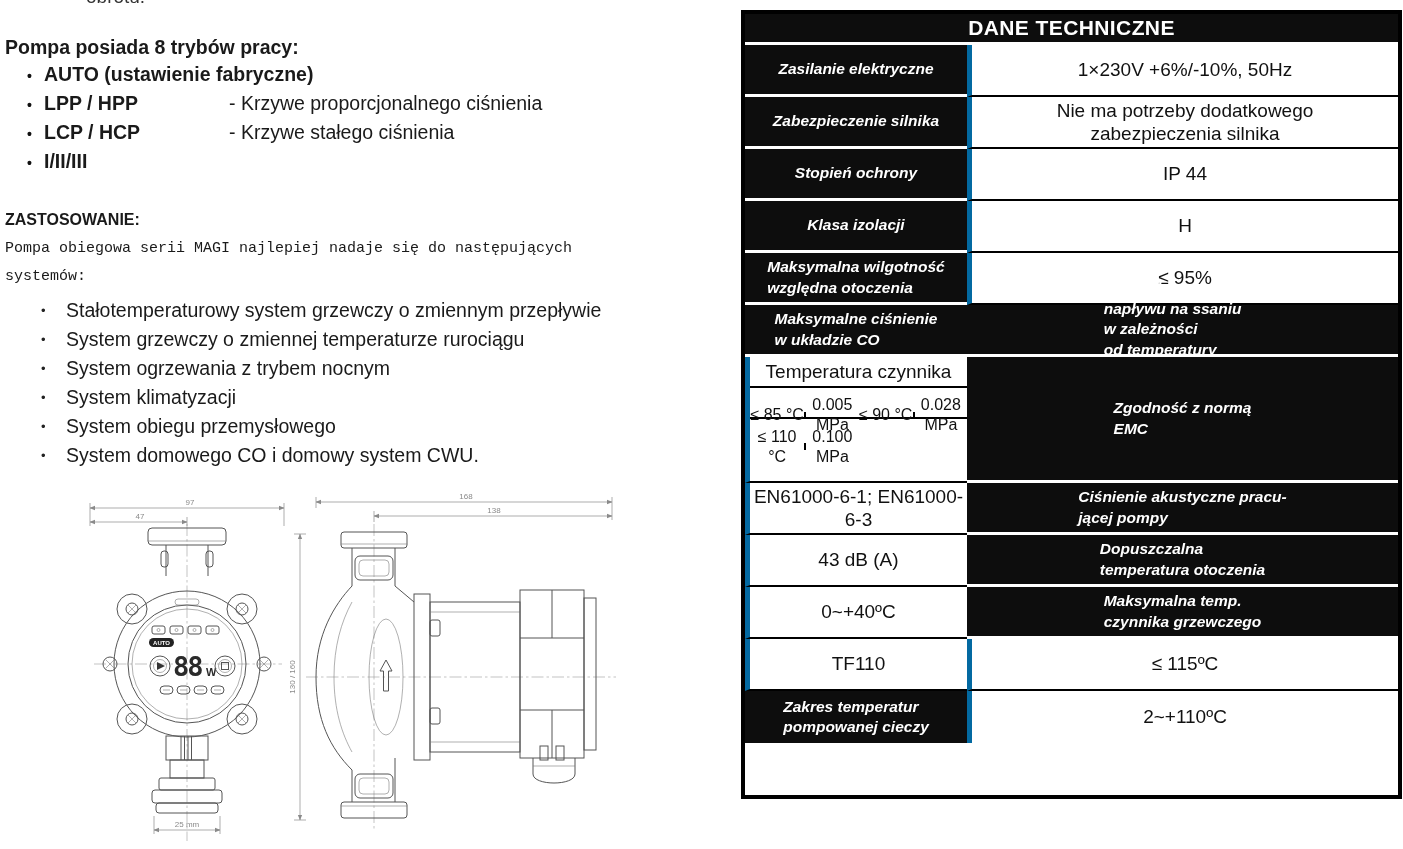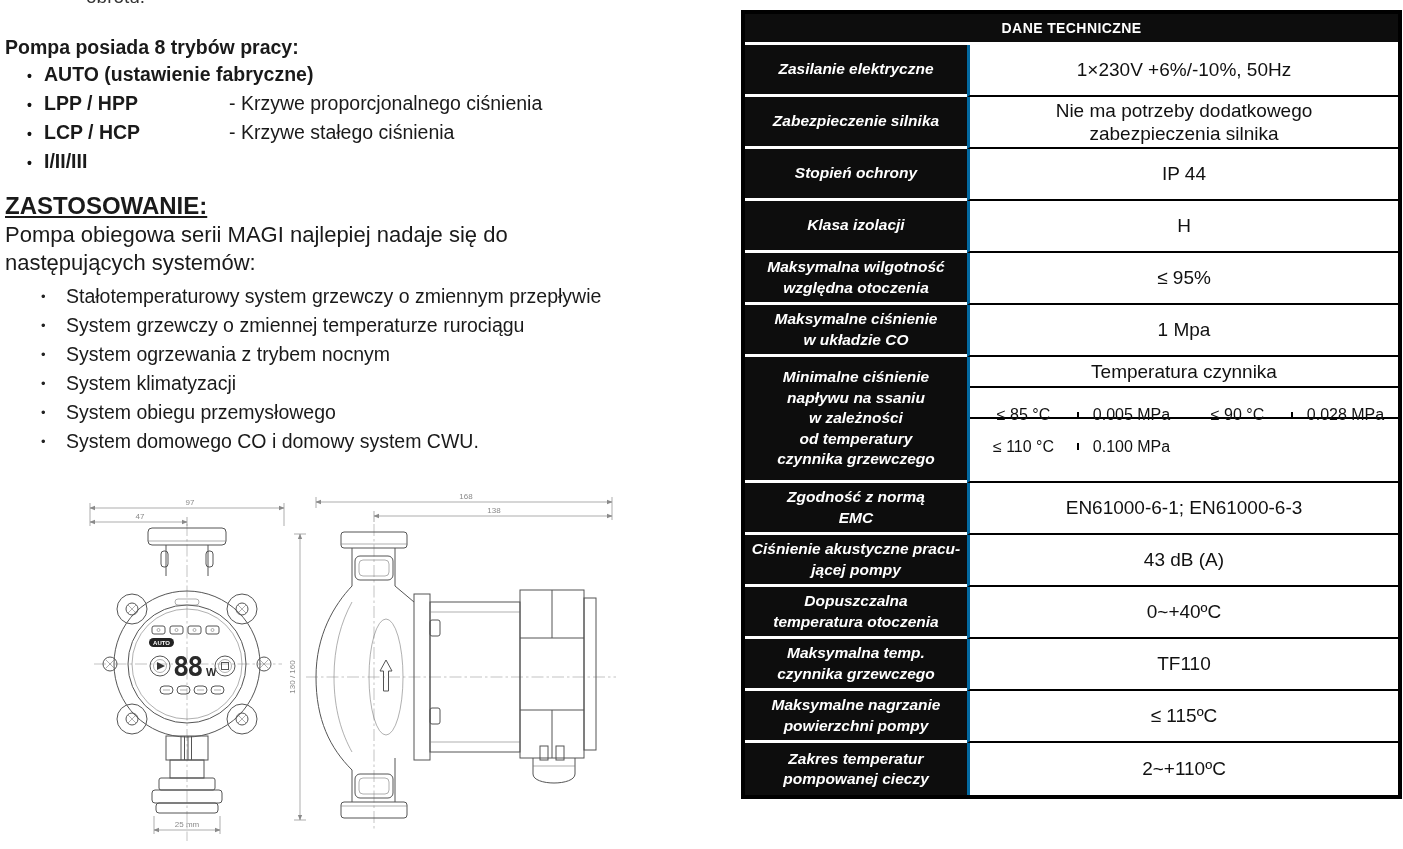--- a/index.html
+++ b/index.html
@@ -11,22 +11,22 @@
   
   .frag{position:absolute;left:86px;top:-14px;font-size:19px;color:#333;}
   .left-col{position:absolute;left:5px;top:34px;width:715px;}
   .modes-intro{font-size:19.5px;font-weight:bold;line-height:27px;}
   .mode-grid{display:grid;grid-template-columns:224px 1fr;font-size:19.5px;line-height:27px;}
   .mode-label{font-weight:bold;padding-left:22px;}
   .mode-label .blt{display:inline-block;width:17px;font-size:14px;color:#111;}
   .span2{grid-column:1 / -1;}
   .col2{grid-column:2;}
   .mode-desc .ind{padding-left:10px;}
-  .app-head{font-size:24px;font-weight:bold;margin-top:15px;line-height:27px;text-decoration:underline;}
-  .app-intro{font-size:22px;line-height:28px;width:648px;margin-top:2px;}
+  .app-head{font-size:16px;font-weight:bold;margin-top:29px;line-height:27px;}
+  .app-intro{font-size:15px;line-height:28px;width:648px;margin-top:2px;font-family:Liberation Mono, monospace;}
   .app-list{margin:5px 0 8px 0;padding:0 0 0 36px;}
   .app-list li{list-style:none;font-size:19.5px;line-height:29px;}
   .app-list .blt2{display:inline-block;width:25px;font-size:13px;color:#222;vertical-align:2px;}
   
   .draw{position:absolute;}
   .draw .dim{font-size:8px;fill:#8a8a8a;font-family:"Liberation Sans",sans-serif;}
   .draw .cl{stroke:#9a9a9a;stroke-width:0.6;stroke-dasharray:12 3 2.5 3;fill:none;}
   .draw .ln{stroke:#555;stroke-width:1;fill:none;}
   .draw .thin{stroke:#7a7a7a;stroke-width:0.6;fill:none;}
   .draw .dml{stroke:#8a8a8a;stroke-width:0.7;fill:none;}
@@ -35,34 +35,34 @@
   
   .tech{
     position:absolute;left:741px;top:10px;width:661px;
     border:4px solid #000;background:#fff;box-sizing:border-box;
     display:grid;grid-template-columns:222px 1fr;
     grid-template-rows:31px 52px 52px 52px 52px 52px 52px 126px 52px 52px 52px 52px 52px 52px;
   }
   .t-header{
     grid-column:1 / -1;background:#0d0d0d;color:#fff;
     display:flex;align-items:center;justify-content:center;
-    font-size:14px;font-weight:bold;letter-spacing:0.4px;
+    font-size:21px;font-weight:bold;letter-spacing:0.4px;
     border-bottom:3px solid #fff;box-sizing:border-box;
   }
   .lbl{
     background:#0d0d0d;color:#fff;
     font-size:15.5px;font-weight:bold;font-style:italic;line-height:1.32;
-    display:flex;align-items:center;justify-content:center;text-align:center;
+    display:flex;align-items:center;justify-content:center;text-align:left;
     border-bottom:3px solid #fff;box-sizing:border-box;padding:0 6px;
   }
   .lbl.last{border-bottom:none;}
   .val{
     background:#fff;color:#111;font-size:19px;text-align:center;line-height:1.22;
     display:flex;align-items:center;justify-content:center;
-    border-left:3px solid #0369a1;border-bottom:2px solid #000;box-sizing:border-box;
+    border-left:5px solid #0369a1;border-bottom:2px solid #000;box-sizing:border-box;
   }
   .val.last{border-bottom:none;}
   .val.sub{display:grid;padding:0;align-items:stretch;
     grid-template-columns:1fr 1fr 1fr 1fr;grid-template-rows:31px 31px 31px 1fr;}
   .sub-h{grid-column:1 / -1;display:flex;align-items:center;justify-content:center;
     font-size:19px;border-bottom:2px solid #000;box-sizing:border-box;}
   .sub-c{display:flex;align-items:center;justify-content:center;font-size:16px;
     border-bottom:2px solid #000;box-sizing:border-box;margin-top:24px;}
   .sub-c.r{border-left:2px solid #000;}
   .sub-c.lastrow{border-bottom:none;}
@@ -315,21 +315,20 @@
   <div class="lbl">Stopień ochrony</div>
   <div class="val">IP 44</div>
 
   <div class="lbl">Klasa izolacji</div>
   <div class="val">H</div>
 
   <div class="lbl">Maksymalna wilgotność<br>względna otoczenia</div>
   <div class="val">≤ 95%</div>
 
   <div class="lbl">Maksymalne ciśnienie<br>w układzie CO</div>
-  <div class="val">1 Mpa</div>
 
   <div class="lbl">Minimalne ciśnienie<br>napływu na ssaniu<br>w zależności<br>od temperatury<br>czynnika grzewczego</div>
   <div class="val sub">
     <div class="sub-h">Temperatura czynnika</div>
     <div class="sub-c">≤ 85 °C</div>
     <div class="sub-c r">0.005 MPa</div>
     <div class="sub-c">≤ 90 °C</div>
     <div class="sub-c r">0.028 MPa</div>
     <div class="sub-c lastrow">≤ 110 °C</div>
     <div class="sub-c r lastrow">0.100 MPa</div>
@@ -340,18 +339,17 @@
 
   <div class="lbl">Ciśnienie akustyczne pracu-<br>jącej pompy</div>
   <div class="val">43 dB (A)</div>
 
   <div class="lbl">Dopuszczalna<br>temperatura otoczenia</div>
   <div class="val">0~+40ºC</div>
 
   <div class="lbl">Maksymalna temp.<br>czynnika grzewczego</div>
   <div class="val">TF110</div>
 
-  <div class="lbl">Maksymalne nagrzanie<br>powierzchni pompy</div>
   <div class="val">≤ 115ºC</div>
 
   <div class="lbl last">Zakres temperatur<br>pompowanej cieczy</div>
   <div class="val last">2~+110ºC</div>
 </div>
 
 </body></html>

